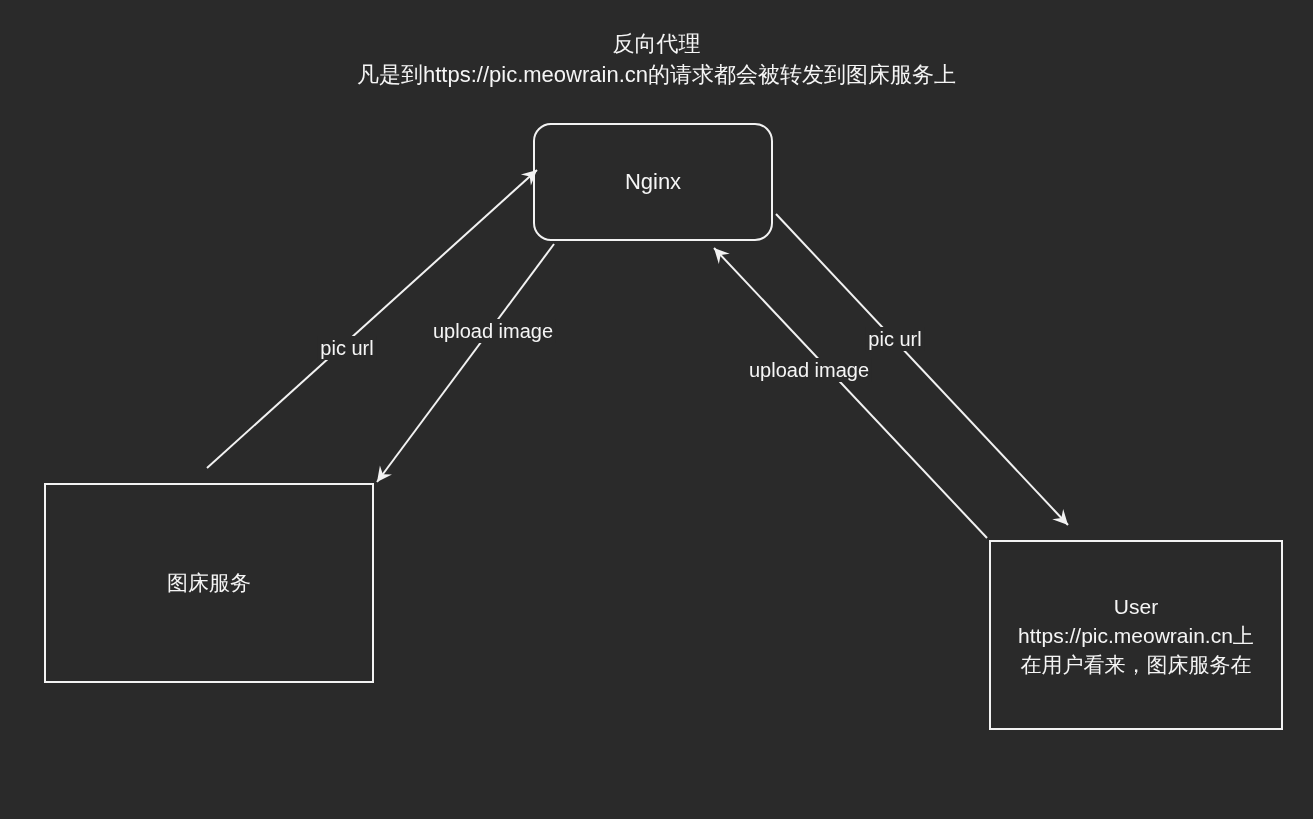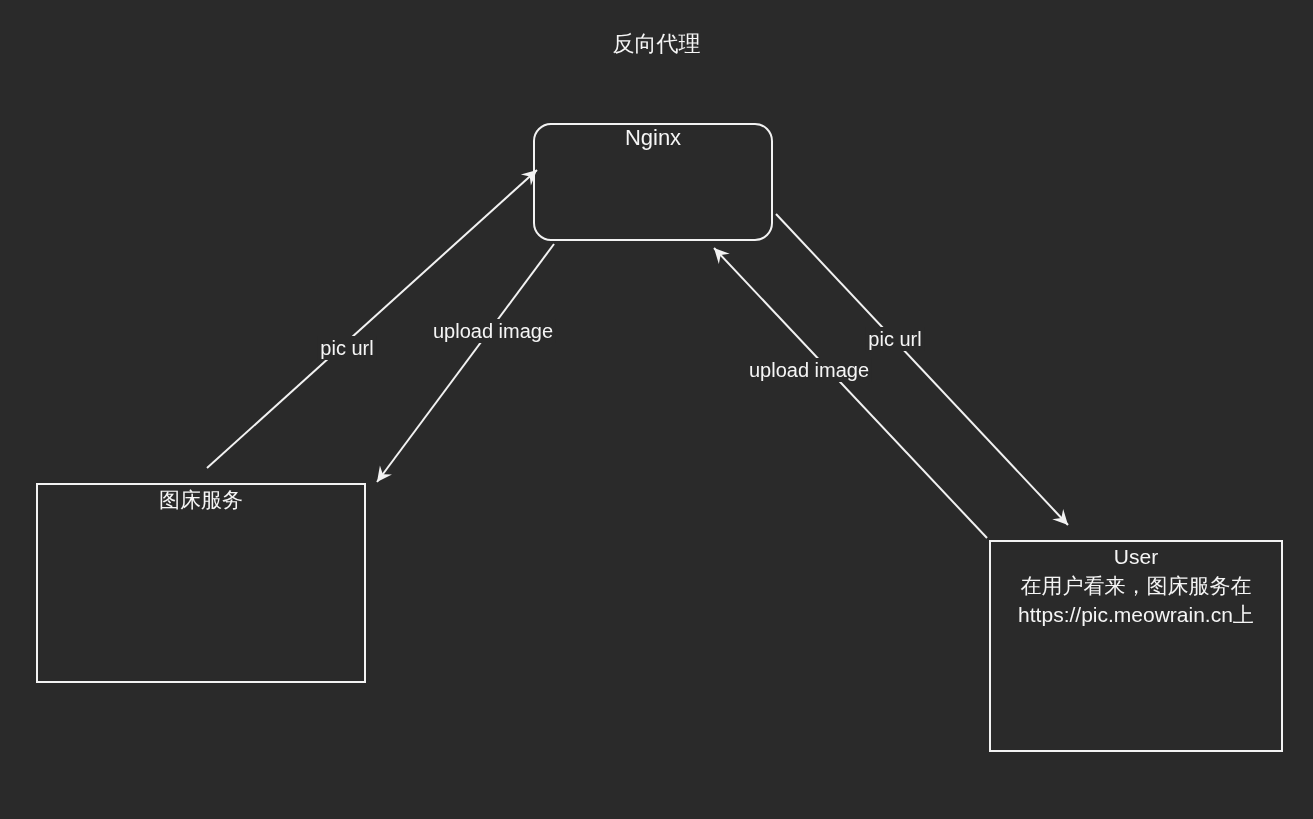--- a/index.html
+++ b/index.html
@@ -13,33 +13,33 @@
     overflow:hidden; color:#f5f5f5;
   }
   .title-block {
     position:absolute; top:28px; left:0; width:100%;
     text-align:center; font-size:22px; line-height:31px;
   }
   .edges { position:absolute; left:0; top:0; width:1313px; height:819px; }
   .node {
     position:absolute; border:2px solid #f2f2f2;
     display:flex; flex-direction:column;
-    align-items:center; 
+    align-items:center; justify-content:center;
     text-align:center; background:transparent;
   }
   .node-nginx {
     left:533px; top:123px; width:240px; height:118px;
     border-radius:18px; font-size:22px;
   }
   .node-service {
-    left:36px; top:483px; width:330px; height:200px;
+    left:44px; top:483px; width:330px; height:200px;
     font-size:21px; line-height:30px;
   }
   .node-user {
-    left:989px; top:540px; width:294px; height:212px;
+    left:989px; top:540px; width:294px; height:190px;
     font-size:21px; line-height:29px; padding:0 4px;
   }
   .edge-label {
     position:absolute; transform:translateX(-50%);
     font-size:20px; line-height:24px;
     background:#2a2a2a; padding:0 3px; white-space:nowrap;
   }
   .lbl-pic-url-left   { left:347px; top:336px; }
   .lbl-upload-left    { left:493px; top:319px; }
   .lbl-pic-url-right  { left:895px; top:327px; }
@@ -57,34 +57,35 @@
       </marker>
     </defs>
     <line x1="207" y1="468" x2="537" y2="170" stroke="#f2f2f2" stroke-width="2" marker-end="url(#arrowhead)"></line>
     <line x1="554" y1="244" x2="377" y2="482" stroke="#f2f2f2" stroke-width="2" marker-end="url(#arrowhead)"></line>
     <line x1="987" y1="538" x2="714" y2="248" stroke="#f2f2f2" stroke-width="2" marker-end="url(#arrowhead)"></line>
     <line x1="776" y1="214" x2="1068" y2="525" stroke="#f2f2f2" stroke-width="2" marker-end="url(#arrowhead)"></line>
   </svg>
 
   <div class="title-block">
     <div>反向代理</div>
+    <div>凡是到https://pic.meowrain.cn的请求都会被转发到图床服务上</div>
   </div>
 
   <div class="node node-nginx">
     <div>Nginx</div>
   </div>
 
   <div class="node node-service">
     <div>图床服务</div>
   </div>
 
   <div class="node node-user">
     <div>User</div>
+    <div>https://pic.meowrain.cn上</div>
     <div>在用户看来，图床服务在</div>
-    <div>https://pic.meowrain.cn上</div>
   </div>
 
   <div class="edge-label lbl-pic-url-left">pic url</div>
   <div class="edge-label lbl-upload-left">upload image</div>
   <div class="edge-label lbl-pic-url-right">pic url</div>
   <div class="edge-label lbl-upload-right">upload image</div>
 
 </div>
 
 </body></html>

